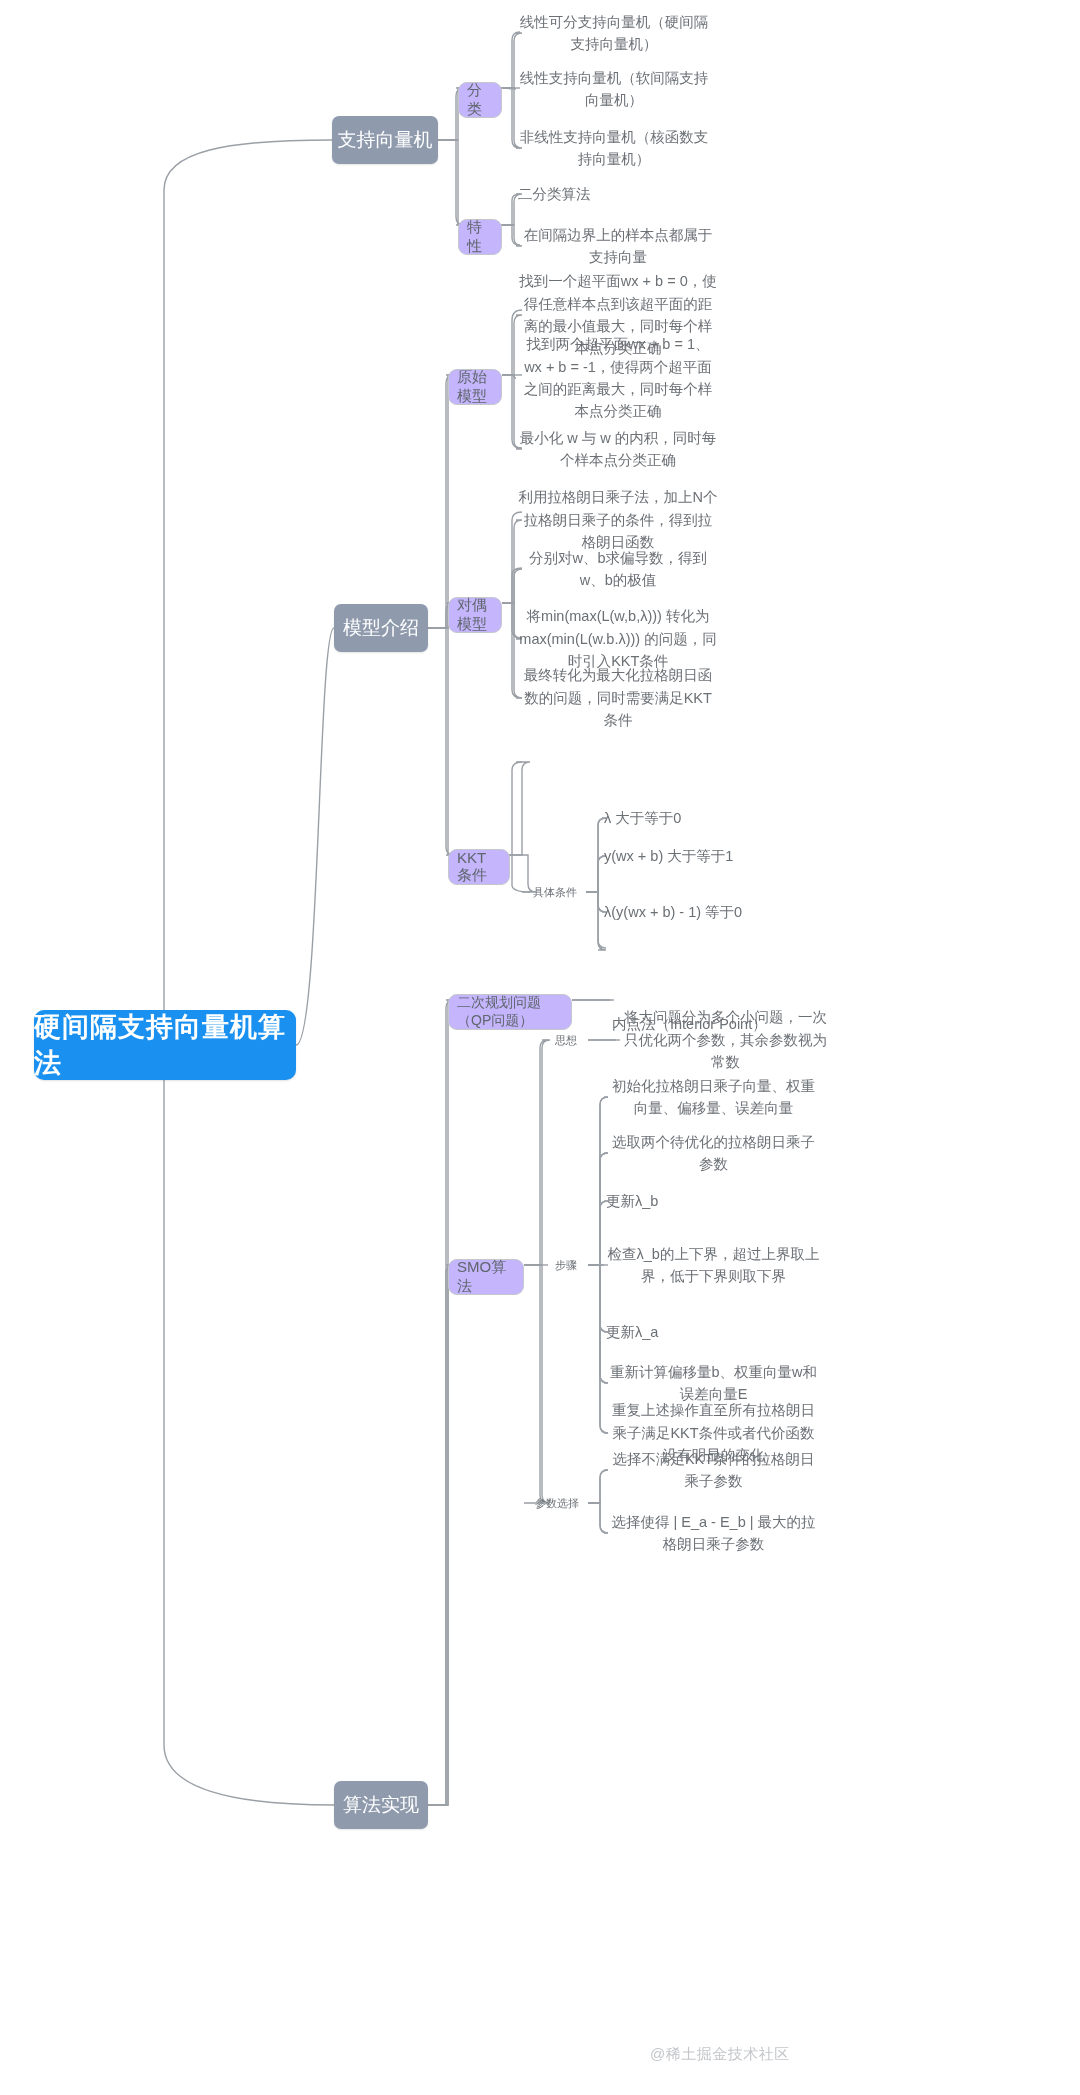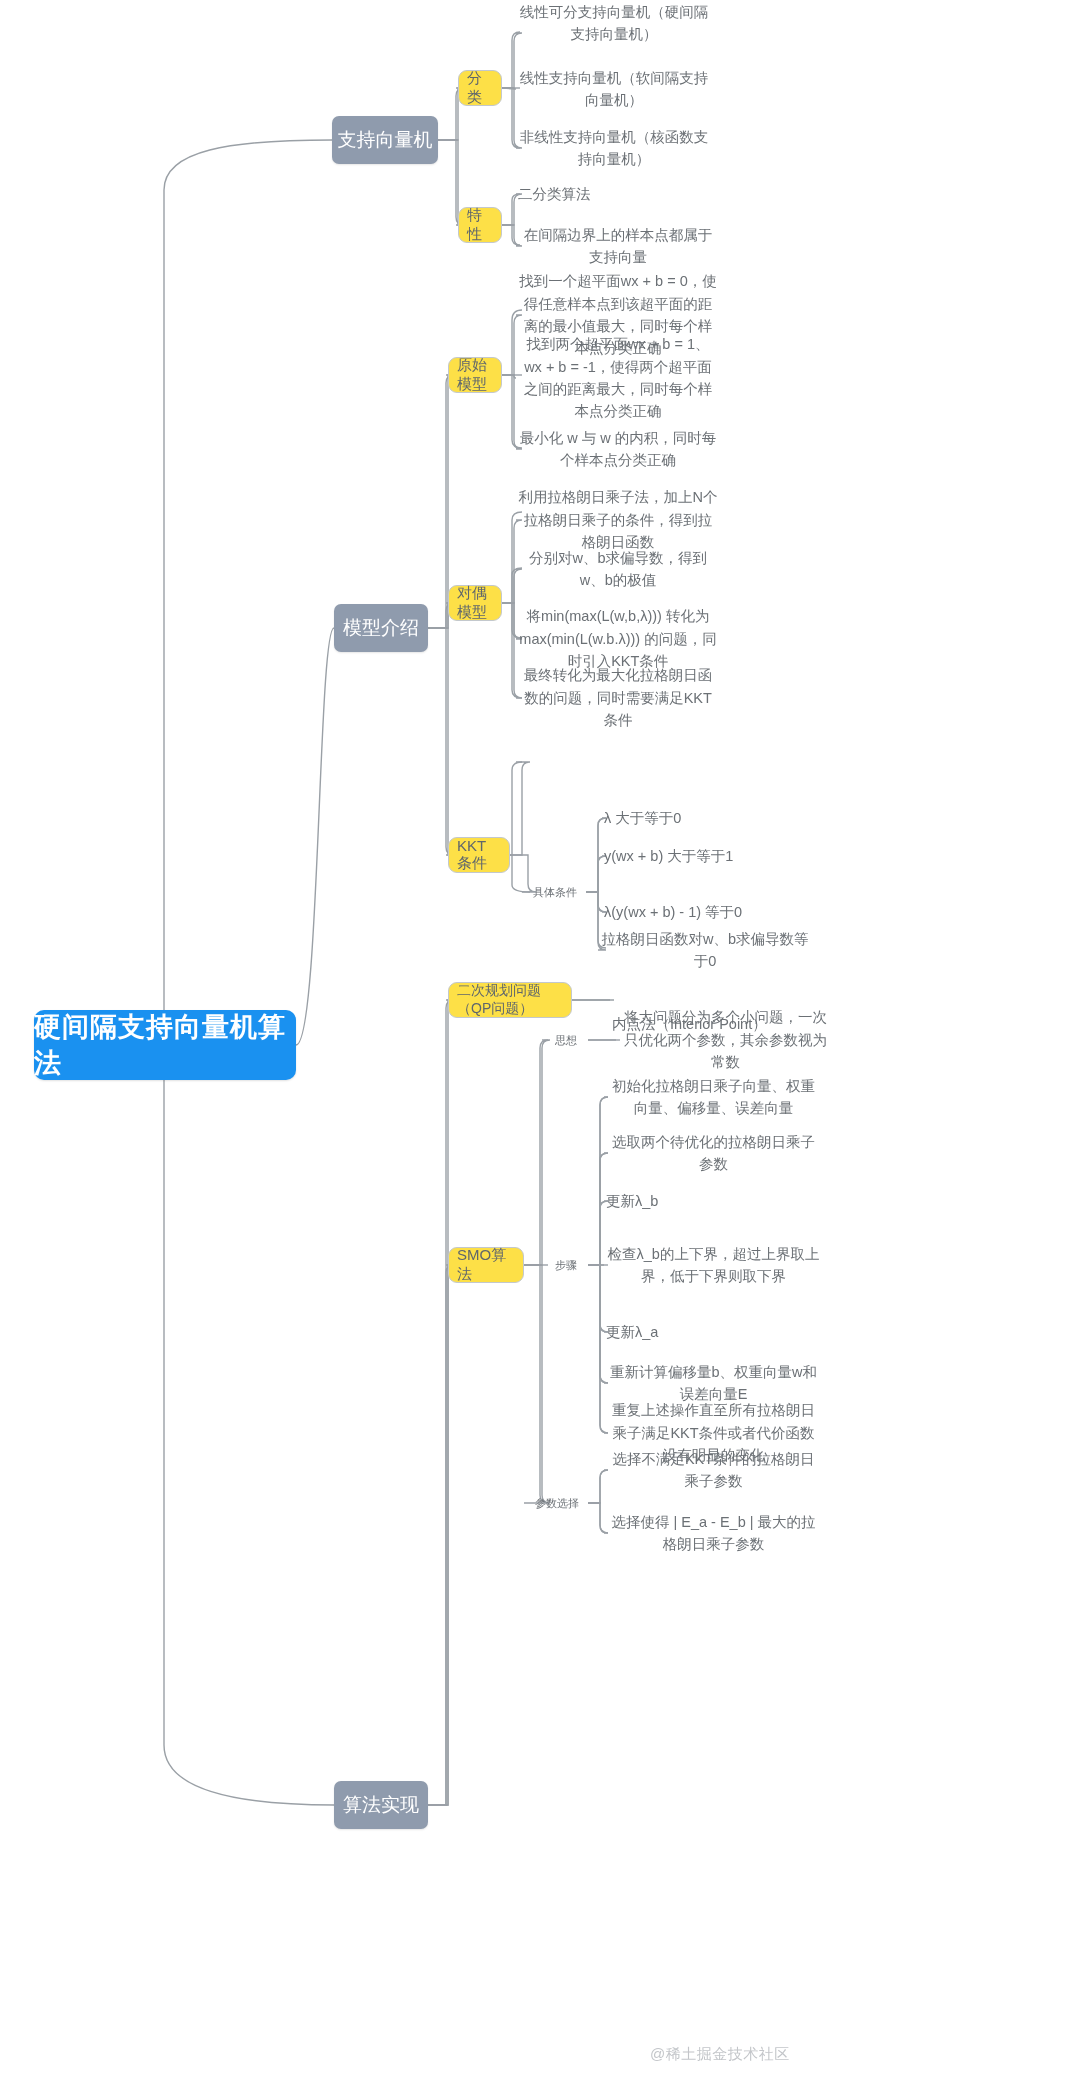--- a/index.html
+++ b/index.html
@@ -23,25 +23,26 @@
     box-shadow:0 1px 2px rgba(0,0,0,.12);
   }
   .branch{
     background:#8f9bad;color:#ffffff;
     border-radius:7px;
     font-size:19px;
     display:flex;align-items:center;justify-content:center;
     box-shadow:0 1px 2px rgba(0,0,0,.10);
   }
   .subnode{
-    background:#fde047;color:#5f666c;
+    background:#c4b5fd;color:#5f666c;
     border:1.3px solid #c3c8cd;border-radius:9px;
     font-size:15px;
     display:flex;align-items:center;justify-content:center;
     padding:0 8px;
+    margin-top:12px;
   }
   .plain{
     color:#6b7075;font-size:11px;
     display:flex;align-items:center;justify-content:center;
     text-align:center;
   }
   .leaf{
     color:#6b7075;font-size:14.5px;line-height:1.55;
     display:flex;align-items:center;justify-content:center;
     text-align:center;
@@ -170,21 +171,21 @@
     <span>支持向量机</span>
   </div>
 
   <div class="node subnode" style="left:458px;top:70px;width:44px;height:36px;">
     <span>分类</span>
   </div>
   <div class="node subnode" style="left:458px;top:207px;width:44px;height:36px;">
     <span>特性</span>
   </div>
 
-  <div class="node leaf" style="left:518px;top:2px;width:192px;height:42px;">
+  <div class="node leaf" style="left:518px;top:12px;width:192px;height:42px;">
     <span>线性可分支持向量机（硬间隔支持向量机）</span>
   </div>
   <div class="node leaf" style="left:518px;top:68px;width:192px;height:42px;">
     <span>线性支持向量机（软间隔支持向量机）</span>
   </div>
   <div class="node leaf" style="left:518px;top:127px;width:192px;height:42px;">
     <span>非线性支持向量机（核函数支持向量机）</span>
   </div>
 
   <div class="node leaf l" style="left:518px;top:182px;width:200px;height:24px;">
@@ -238,23 +239,20 @@
 
   <div class="node leaf l" style="left:604px;top:806px;width:200px;height:24px;">
     <span>λ 大于等于0</span>
   </div>
   <div class="node leaf l" style="left:604px;top:844px;width:200px;height:24px;">
     <span>y(wx + b) 大于等于1</span>
   </div>
   <div class="node leaf l" style="left:604px;top:900px;width:210px;height:24px;">
     <span>λ(y(wx + b) - 1) 等于0</span>
   </div>
-  <div class="node leaf" style="left:600px;top:928px;width:210px;height:44px;">
-    <span>拉格朗日函数对w、b求偏导数等于0</span>
-  </div>
 
   <div class="node branch" style="left:334px;top:1781px;width:94px;height:48px;text-align:right;">
     <span>算法实现</span>
   </div>
 
   <div class="node subnode" style="left:448px;top:982px;width:124px;height:36px;">
     <span style="font-size:14px;">二次规划问题（QP问题）</span>
   </div>
   <div class="node leaf l" style="left:612px;top:988px;width:220px;height:24px;margin-top:24px;">
     <span>内点法（Interior Point）</span>

